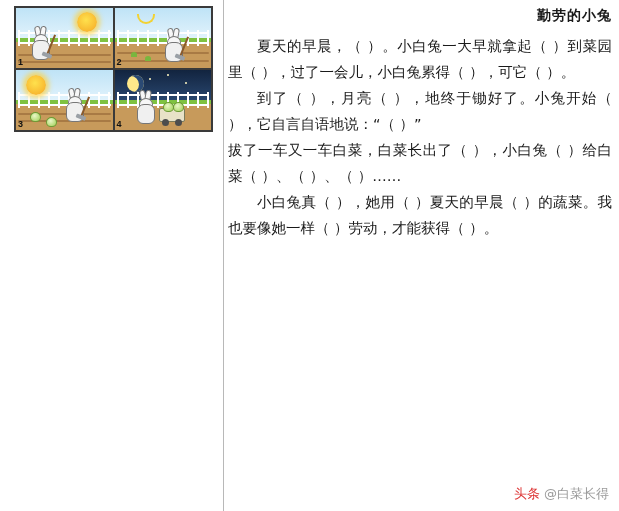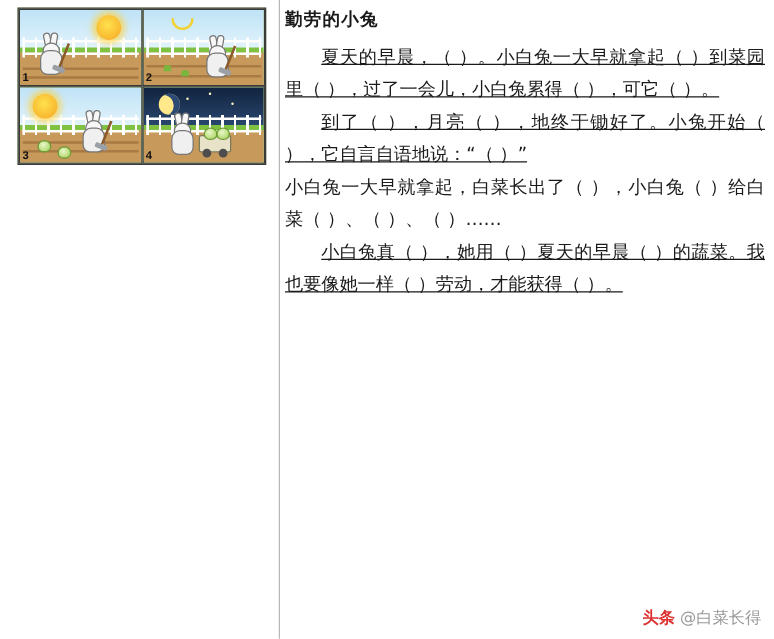--- a/index.html
+++ b/index.html
@@ -187,52 +187,52 @@
   
   #text-col {
     position: absolute;
     left: 228px;
     top: 4px;
     width: 384px;
     font-family: "DejaVu Sans", "Liberation Sans", sans-serif;
     color: #1a1a1a;
   }
   #doc-title {
-    text-align: left;
+    text-align: right;
     font-size: 14px;
     font-weight: bold;
     margin: 3px 0 9px 0;
     letter-spacing: 1px;
   }
   .para {
     font-size: 14.5px;
     line-height: 25.5px;
     text-align: justify;
     text-justify: inter-character;
     margin: 0 0 1px 0;
     letter-spacing: 0px;
   }
-  .indent { text-indent: 2em; text-decoration: underline; }
+  .indent { text-indent: 2em; }
 
   
   #watermark {
     position: absolute;
     right: 10px;
     bottom: 8px;
     font-size: 13px;
     color: #9a9a9a;
     font-family: "DejaVu Sans", "Liberation Sans", sans-serif;
     display: flex;
     align-items: center;
     gap: 4px;
   }
   #watermark .logo {
     display: inline-block;
     color: #d33;
-    font-weight: bold;
+    font-weight: normal;
     font-size: 13px;
     margin-left: 31px;
   }
 </style>
 </head>
 <body>
 
 <div id="page">
 
   <div id="illustration">
@@ -317,21 +317,21 @@
     </div>
   </div>
 
   <div id="divider"></div>
 
   <div id="text-col">
     <div id="doc-title">勤劳的小兔</div>
 
     <p class="para indent">夏天的早晨，（          ）。小白兔一大早就拿起（        ）到菜园里（          ），过了一会儿，小白兔累得（            ），可它（               ）。</p>
     <p class="para indent">到了（        ），月亮（              ），地终于锄好了。小兔开始（               ），它自言自语地说：“（                    ）”</p>
-    <p class="para">小白兔一大早就拿起，白菜长出了（          ），小白兔（            ）给白菜（      ）、（       ）、（      ）……</p>
+    <p class="para">拔了一车又一车白菜，白菜长出了（          ），小白兔（            ）给白菜（      ）、（       ）、（      ）……</p>
     <p class="para indent">小白兔真（        ），她用（       ）夏天的早晨（      ）的蔬菜。我也要像她一样（        ）劳动，才能获得（       ）。</p>
   </div>
 
   <div id="watermark">
     <span class="logo">头条</span>
     <span>@白菜长得</span>
   </div>
 
 </div>
 

